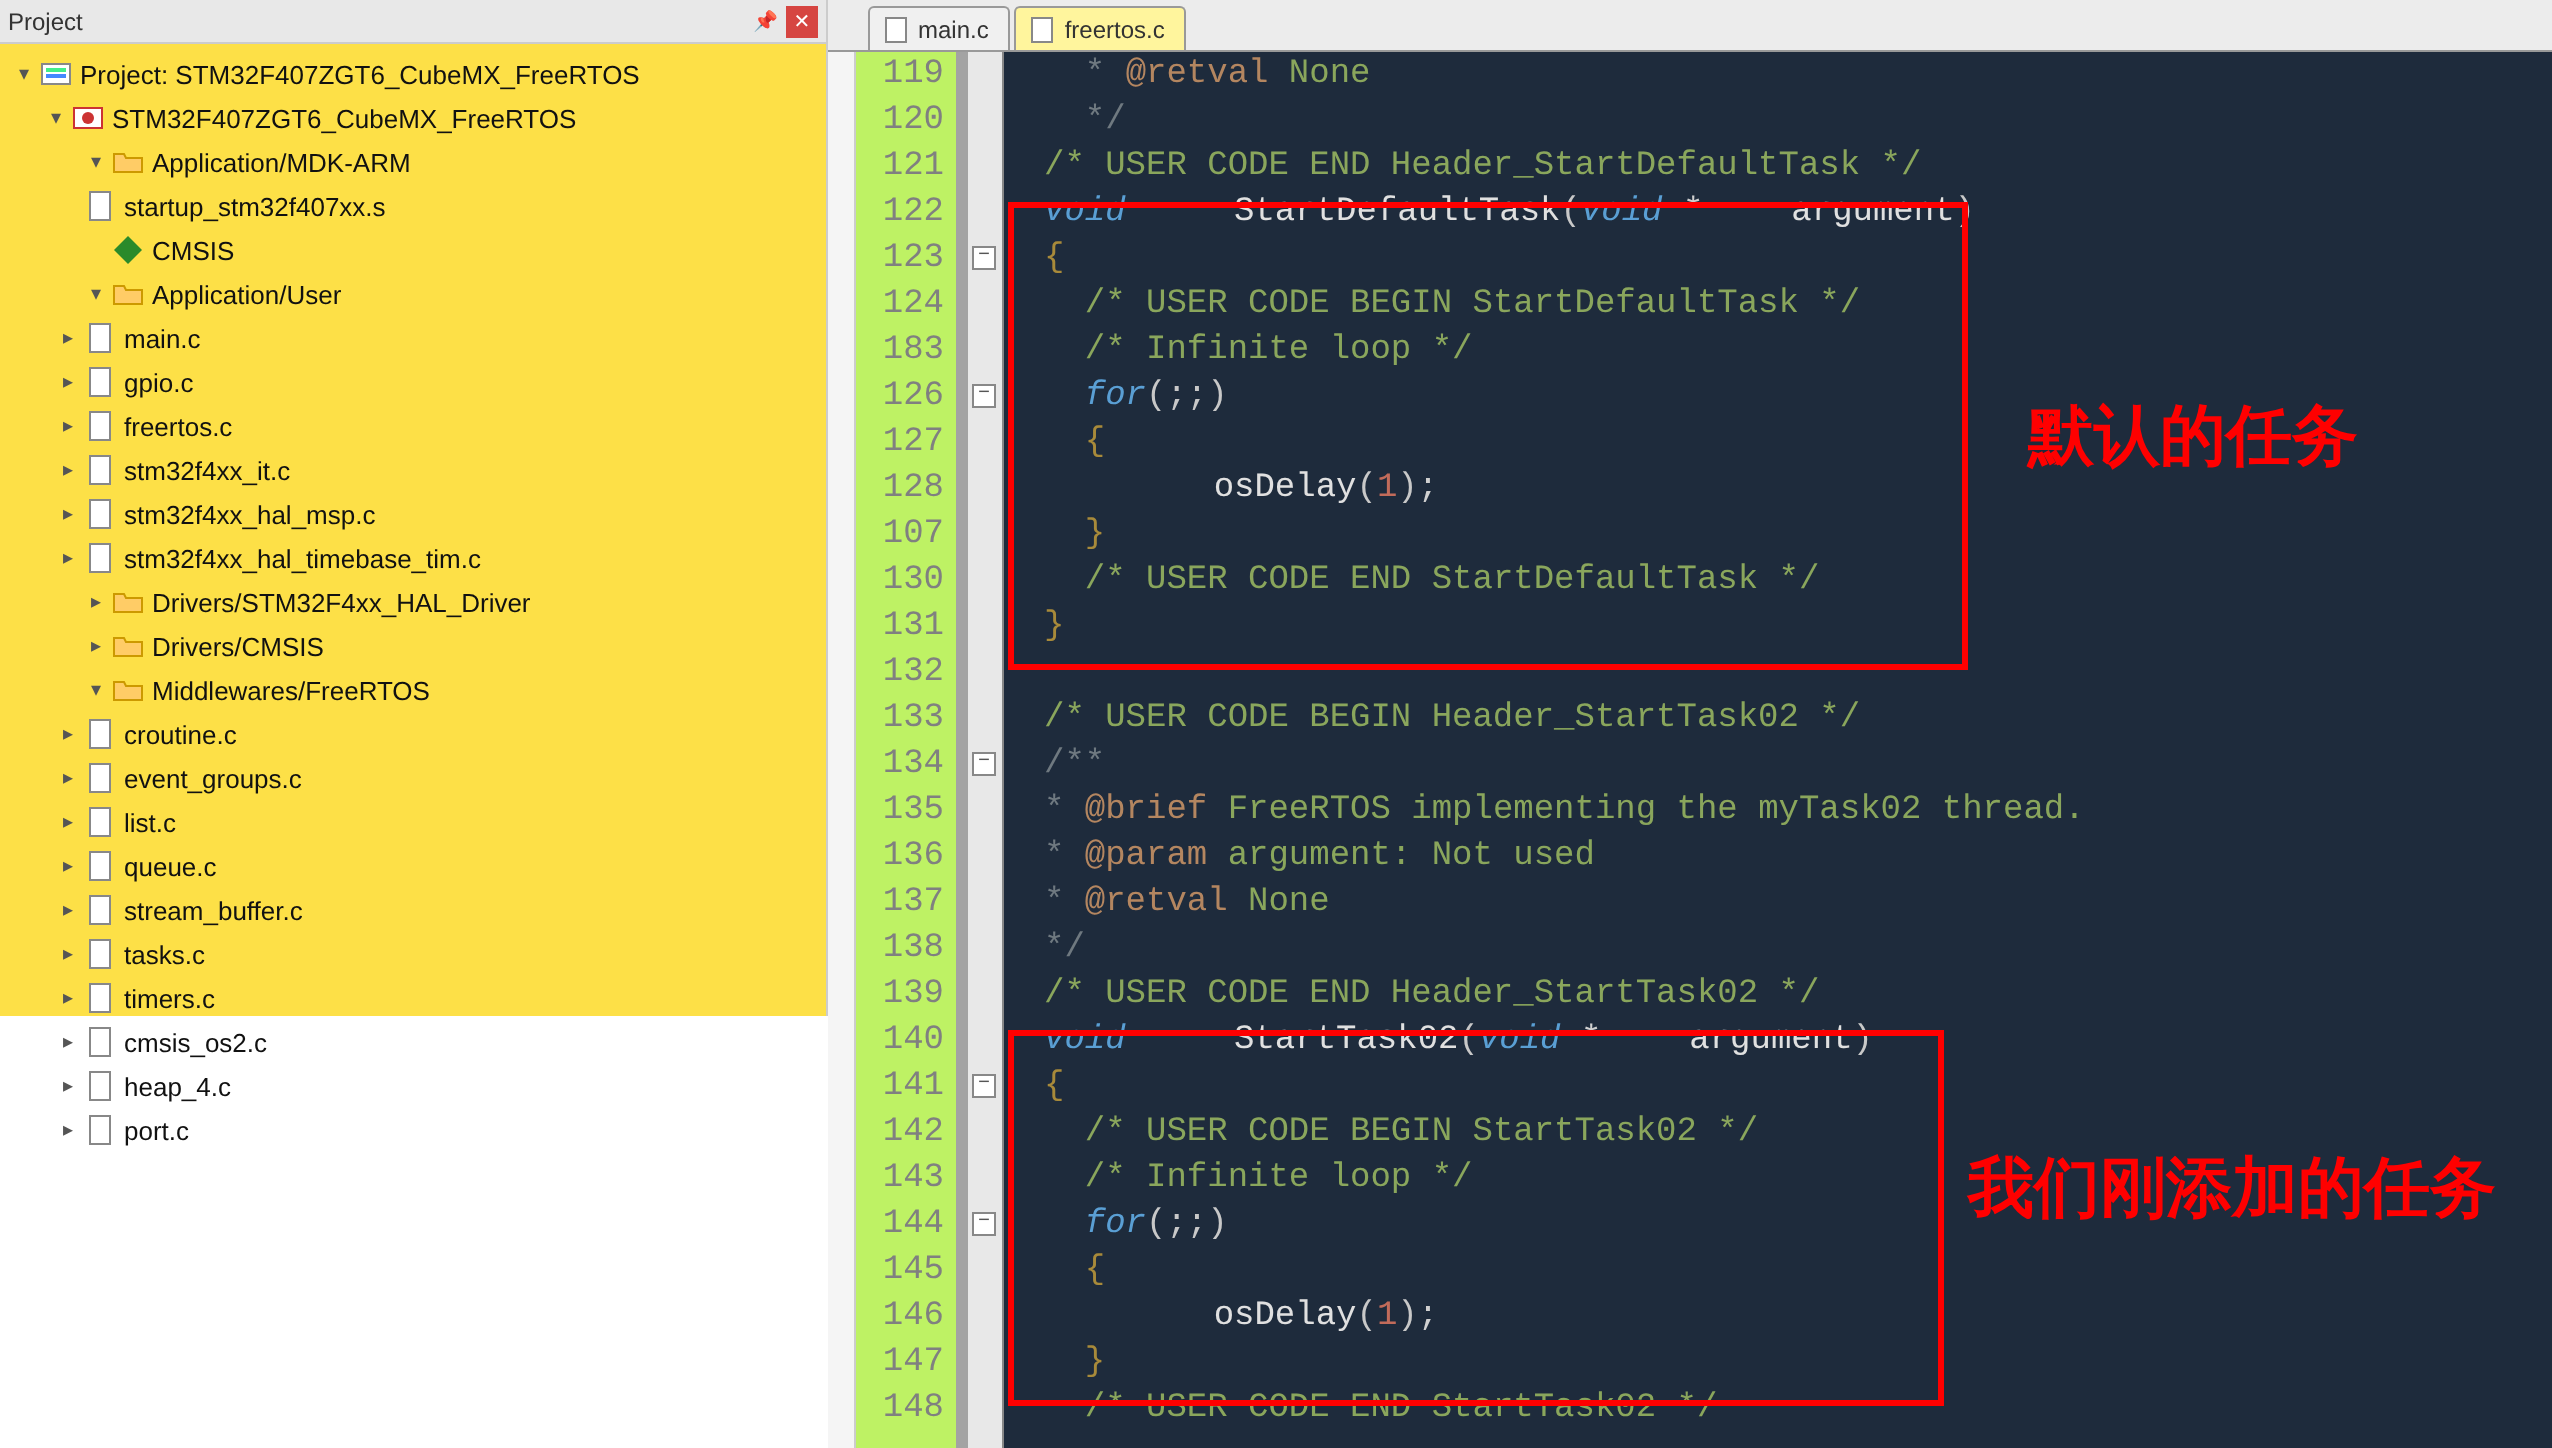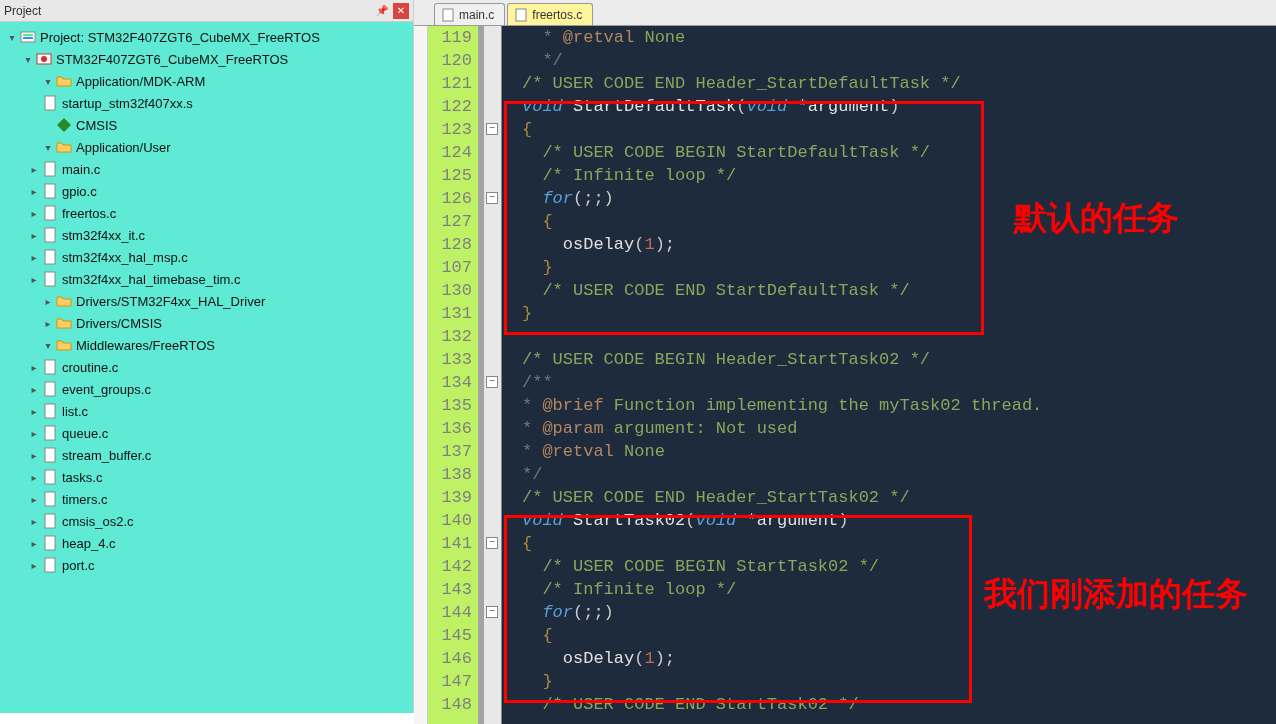--- a/index.html
+++ b/index.html
@@ -10,23 +10,23 @@
   overflow: hidden;
   width: 1276px;
   height: 724px;
   position: relative;
 }
 
 
 .project-panel {
   position: absolute;
   left: 0; top: 0;
-  width: 414px; height: 713px;
+  width: 414px; height: 508px;
   border-right: 1px solid #ccc;
-  background: #5eead4;
+  background: #fde047;
 }
 .panel-header {
   height: 22px;
   background: #e8e8e8;
   border-bottom: 1px solid #ccc;
   display: flex;
   align-items: center;
   padding: 0 4px;
   font-size: 12px;
   color: #333;
@@ -154,21 +154,21 @@
   overflow: hidden;
   position: relative;
   padding-left: 20px;
 }
 .code-body .line { height: 23px; white-space: pre; }
 
 .tk-comment { color: #8aa65c; }
 .tk-docstar { color: #6f7980; }
 .tk-tag { color: #b48660; }
 .tk-keyword { color: #5a9fd4; font-style: italic; margin-top: 31px; }
-.tk-func { color: #e0e0e0; }
+.tk-func { color: #e0e0e0; margin-left: 44px; }
 .tk-paren { color: #c8c8c8; }
 .tk-op { color: #d0d0d0; }
 .tk-num { color: #c26b5a; }
 .tk-brace { color: #a88a3a; }
 
 .annotation {
   position: absolute;
   color: #ff0000;
   font-family: "Microsoft YaHei", sans-serif;
   font-size: 33px;
@@ -442,21 +442,21 @@
   </div>
   <div class="code-area">
     <div class="fold-column"></div>
     <div class="gutter" id="gutter">
         <div>119</div>
         <div>120</div>
         <div>121</div>
         <div>122</div>
         <div>123</div>
         <div>124</div>
-        <div>125</div>
+        <div>183</div>
         <div>126</div>
         <div>127</div>
         <div>128</div>
         <div>107</div>
         <div>130</div>
         <div>131</div>
         <div>132</div>
         <div>133</div>
         <div>134</div>
         <div>135</div>
@@ -491,21 +491,21 @@
         <div class="line"><span>  </span><span class="tk-comment">/* Infinite loop */</span></div>
         <div class="line"><span>  </span><span class="tk-keyword">for</span><span class="tk-paren">(;;)</span></div>
         <div class="line"><span>  </span><span class="tk-brace">{</span></div>
         <div class="line"><span>    </span><span class="tk-func">osDelay</span><span class="tk-paren">(</span><span class="tk-num">1</span><span class="tk-paren">)</span><span class="tk-op">;</span></div>
         <div class="line"><span>  </span><span class="tk-brace">}</span></div>
         <div class="line"><span>  </span><span class="tk-comment">/* USER CODE END StartDefaultTask */</span></div>
         <div class="line"><span class="tk-brace">}</span></div>
         <div class="line"></div>
         <div class="line"><span class="tk-comment">/* USER CODE BEGIN Header_StartTask02 */</span></div>
         <div class="line"><span class="tk-docstar">/**</span></div>
-        <div class="line"><span class="tk-docstar">* </span><span class="tk-tag">@brief</span><span class="tk-comment"> Function implementing the myTask02 thread.</span></div>
+        <div class="line"><span class="tk-docstar">* </span><span class="tk-tag">@brief</span><span class="tk-comment"> FreeRTOS implementing the myTask02 thread.</span></div>
         <div class="line"><span class="tk-docstar">* </span><span class="tk-tag">@param</span><span class="tk-comment"> argument: Not used</span></div>
         <div class="line"><span class="tk-docstar">* </span><span class="tk-tag">@retval</span><span class="tk-comment"> None</span></div>
         <div class="line"><span class="tk-docstar">*/</span></div>
         <div class="line"><span class="tk-comment">/* USER CODE END Header_StartTask02 */</span></div>
         <div class="line"><span class="tk-keyword">void</span><span class="tk-func"> StartTask02</span><span class="tk-paren">(</span><span class="tk-keyword">void</span><span class="tk-op"> *</span><span class="tk-func">argument</span><span class="tk-paren">)</span></div>
         <div class="line"><span class="tk-brace">{</span></div>
         <div class="line"><span>  </span><span class="tk-comment">/* USER CODE BEGIN StartTask02 */</span></div>
         <div class="line"><span>  </span><span class="tk-comment">/* Infinite loop */</span></div>
         <div class="line"><span>  </span><span class="tk-keyword">for</span><span class="tk-paren">(;;)</span></div>
         <div class="line"><span>  </span><span class="tk-brace">{</span></div>

